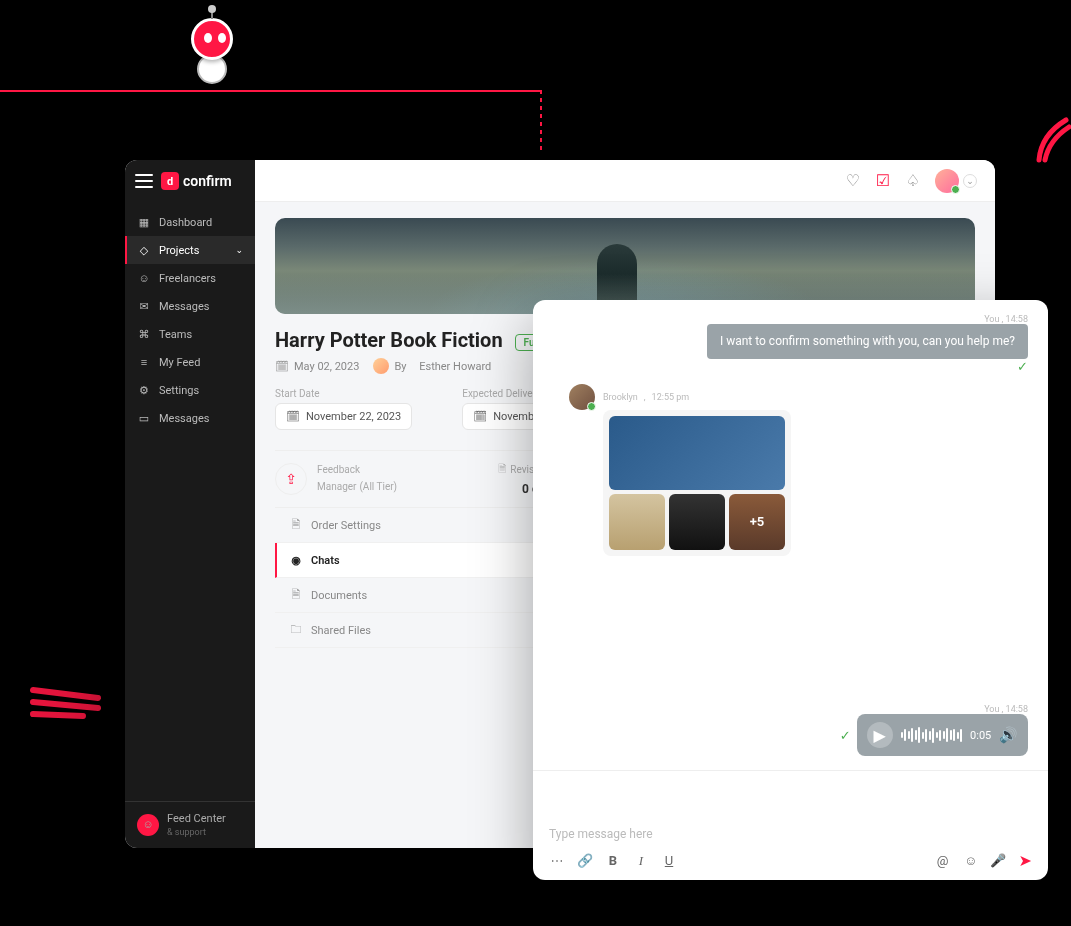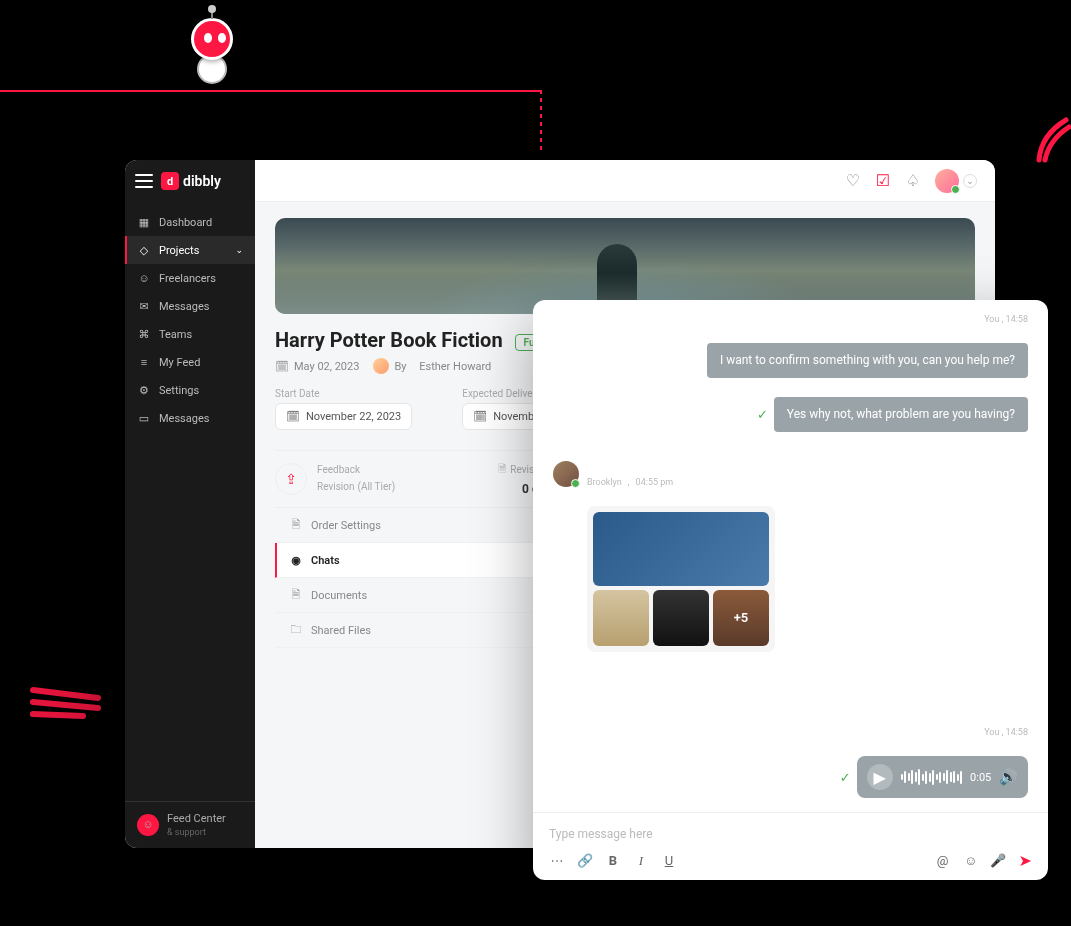--- a/index.html
+++ b/index.html
@@ -82,44 +82,44 @@
   .a2{background:linear-gradient(135deg,#ff9999,#ff6666);}
   .a3{background:linear-gradient(135deg,#6699ff,#3366cc);}
   
   .tabs{display:flex;flex-direction:column;margin-top:0;}
   .tab{display:flex;align-items:center;gap:8px;padding:10px 14px;font-size:11px;color:#888;cursor:pointer;border-bottom:1px solid #f0f0f0;}
   .tab.active{color:#222;font-weight:600;background:#fff;border-left:2px solid #ff1744;padding-left:12px;}
   .tab .ti{width:14px;height:14px;display:flex;align-items:center;justify-content:center;}
   
   
   .chat{position:absolute;top:300px;left:533px;width:515px;height:580px;background:#fff;border-radius:12px;box-shadow:0 20px 60px rgba(0,0,0,.35);display:flex;flex-direction:column;overflow:hidden;}
-  .chat-body{flex:1;padding:14px 20px;overflow-y:auto;display:flex;flex-direction:column;gap:19px;}
+  .chat-body{flex:1;padding:14px 20px;overflow-y:auto;display:flex;flex-direction:column;gap:0;margin-left:16px;}
   .msg-meta-r{text-align:right;font-size:9px;color:#bbb;}
   .msg-meta-l{font-size:9px;color:#bbb;display:flex;align-items:center;gap:6px;}
   .bubble{padding:9px 13px;border-radius:4px;font-size:12px;max-width:78%;line-height:1.4;}
   .bubble.out{background:#9aa3a8;color:#fff;align-self:flex-end;}
   .bubble.in{background:#eceff1;color:#555;align-self:flex-start;}
   .row-r{display:flex;justify-content:flex-end;align-items:center;gap:6px;}
-  .row-l{display:flex;align-items:flex-end;gap:8px;}
+  .row-l{display:flex;align-items:center;gap:8px;}
   .check{color:#4caf50;font-size:13px;}
   .chat-av{width:26px;height:26px;border-radius:50%;background:linear-gradient(135deg,#a08060,#705040);flex-shrink:0;position:relative;}
   .chat-av::after{content:'';position:absolute;bottom:-1px;right:-1px;width:7px;height:7px;border-radius:50%;background:#4caf50;border:1.5px solid #fff;}
   .attach-grid{align-self:flex-start;margin-left:34px;background:#f5f5f5;padding:6px;border-radius:8px;display:grid;grid-template-columns:repeat(3,56px);gap:4px;width:fit-content;}
   .attach-grid .big{grid-column:1/4;height:74px;border-radius:6px;background:linear-gradient(135deg,#2a5a8a,#4a7aaa);}
   .attach-grid .sm{height:56px;border-radius:6px;}
   .sm1{background:linear-gradient(180deg,#d4c4a0,#b8a070);}
   .sm2{background:linear-gradient(180deg,#333,#111);}
   .sm3{background:linear-gradient(180deg,#8a5a3a,#5a3a2a);position:relative;color:#fff;display:flex;align-items:center;justify-content:center;font-size:13px;font-weight:600;}
   .voice{display:flex;align-items:center;gap:8px;background:#9aa3a8;padding:8px 10px;border-radius:8px;color:#fff;align-self:flex-end;}
   .play{width:26px;height:26px;border-radius:50%;background:rgba(255,255,255,.25);display:flex;align-items:center;justify-content:center;cursor:pointer;}
   .wave{display:flex;align-items:center;gap:1.5px;height:18px;}
   .wave span{width:2px;background:#fff;border-radius:1px;}
   .vol{font-size:15px;cursor:pointer;}
   .chat-input{border-top:1px solid #eee;padding:10px 16px;}
-  .ci-field{width:100%;border:none;font-size:12px;color:#000000;outline:none;padding:4px 0;}
+  .ci-field{width:100%;border:none;font-size:12px;color:#000000;outline:none;padding:4px 0;margin-top:42px;}
   .ci-field::placeholder{color:#bbb;}
   .ci-tools{display:flex;align-items:center;gap:12px;margin-top:6px;}
   .ci-tools .t{color:#666;cursor:pointer;font-size:13px;width:16px;text-align:center;}
   .ci-tools .sp{flex:1;}
   .send{color:#ff1744;font-size:16px;cursor:pointer;}
 </style>
 </head>
 <body>
 
 <div class="red-line"></div>
@@ -144,21 +144,21 @@
 
   <aside class="sidebar">
     <div class="sb-top">
       <div class="menu-icon">
           <span></span>
           <span></span>
           <span></span>
         </div>
       <div class="logo">
         <div class="logo-mark">d</div>
-        <span>dibbly</span>
+        <span>confirm</span>
       </div>
     </div>
     <nav class="nav">
       <div class="nav-item">
           <span class="ico">▦</span>
           <span>Dashboard</span>
         </div>
       <div class="nav-item active">
           <span class="ico">◇</span>
           <span>Projects</span>
@@ -259,21 +259,21 @@
               <span>November 30, 2023</span>
             </div>
         </div>
       </div>
 
       <div class="stats">
         <div class="stat">
           <div class="stat-ico">⇪</div>
           <div class="stat-txt">
             <small>Feedback</small>
-            <b><span>Revision</span> <span>(All Tier)</span></b>
+            <b><span>Manager</span> <span>(All Tier)</span></b>
           </div>
         </div>
         <div class="stat">
           <div class="stat-txt" style="text-align:center;">
             <small style="display:flex;align-items:center;gap:4px;justify-content:center;">
                 <span>🗎</span>
                 <span>Revision Count</span>
               </small>
             <b>0 of 3</b>
           </div>
@@ -322,29 +322,28 @@
 </div>
 
 <div class="chat">
   <div class="chat-body">
     <div class="msg-meta-r">You , 14:58</div>
     <div class="row-r">
       <div class="bubble out">I want to confirm something with you, can you help me?</div>
     </div>
     <div class="row-r">
       <span class="check">✓</span>
-      <div class="bubble out">Yes why not, what problem are you having?</div>
     </div>
     <div class="row-l" style="margin-top:10px;">
       <div class="chat-av"></div>
       <div style="display:flex;flex-direction:column;gap:6px;">
         <div class="msg-meta-l">
             <span>Brooklyn</span>
             <span>,</span>
-            <span>04:55 pm</span>
+            <span>12:55 pm</span>
           </div>
       </div>
     </div>
     <div class="attach-grid">
       <div class="big"></div>
       <div class="sm sm1"></div>
       <div class="sm sm2"></div>
       <div class="sm sm3">
           <span>+5</span>
         </div>

